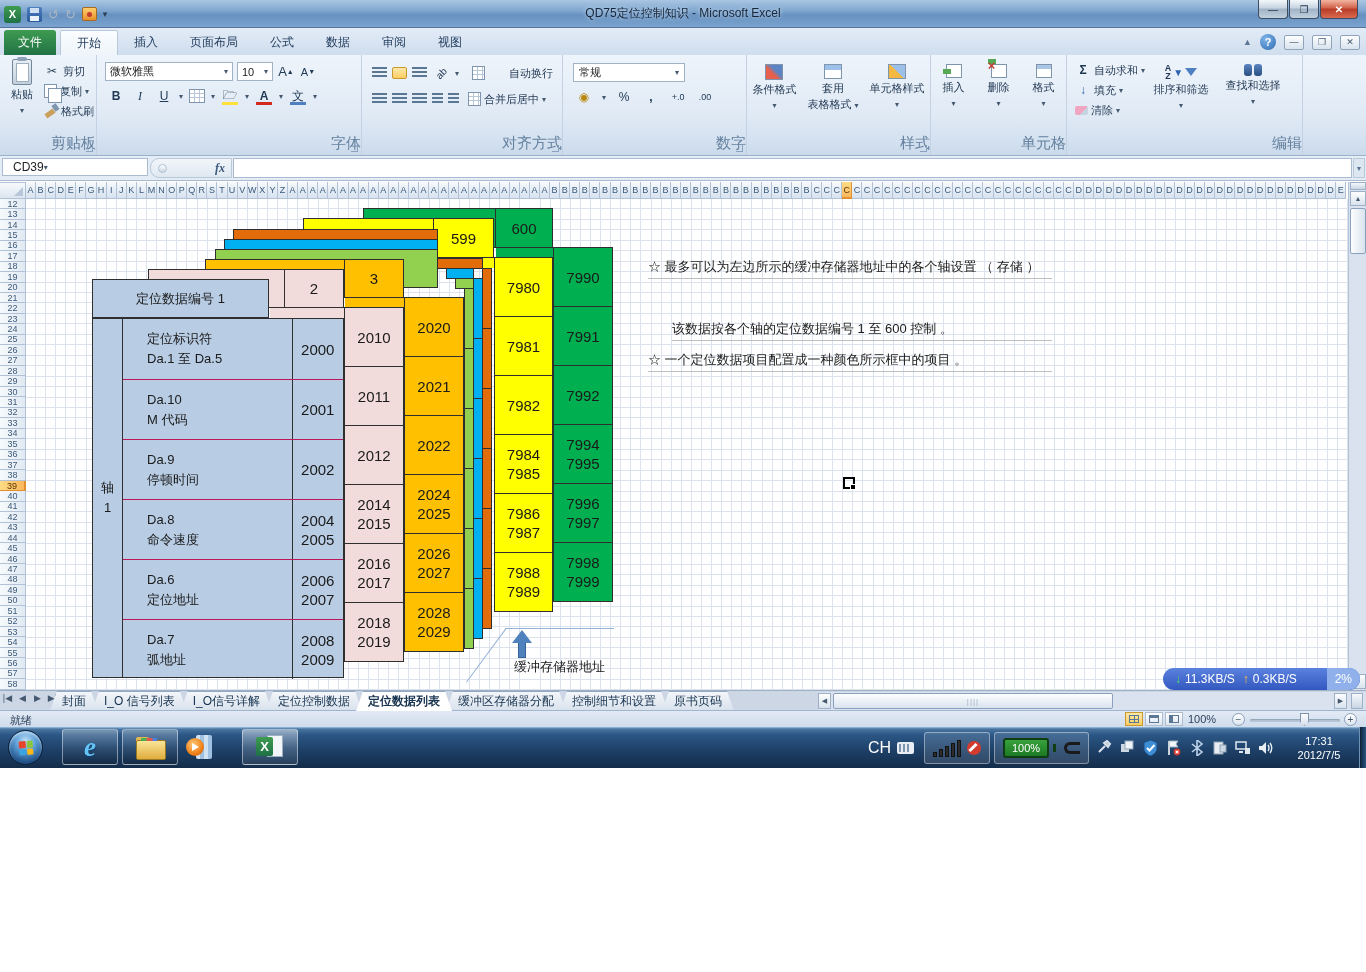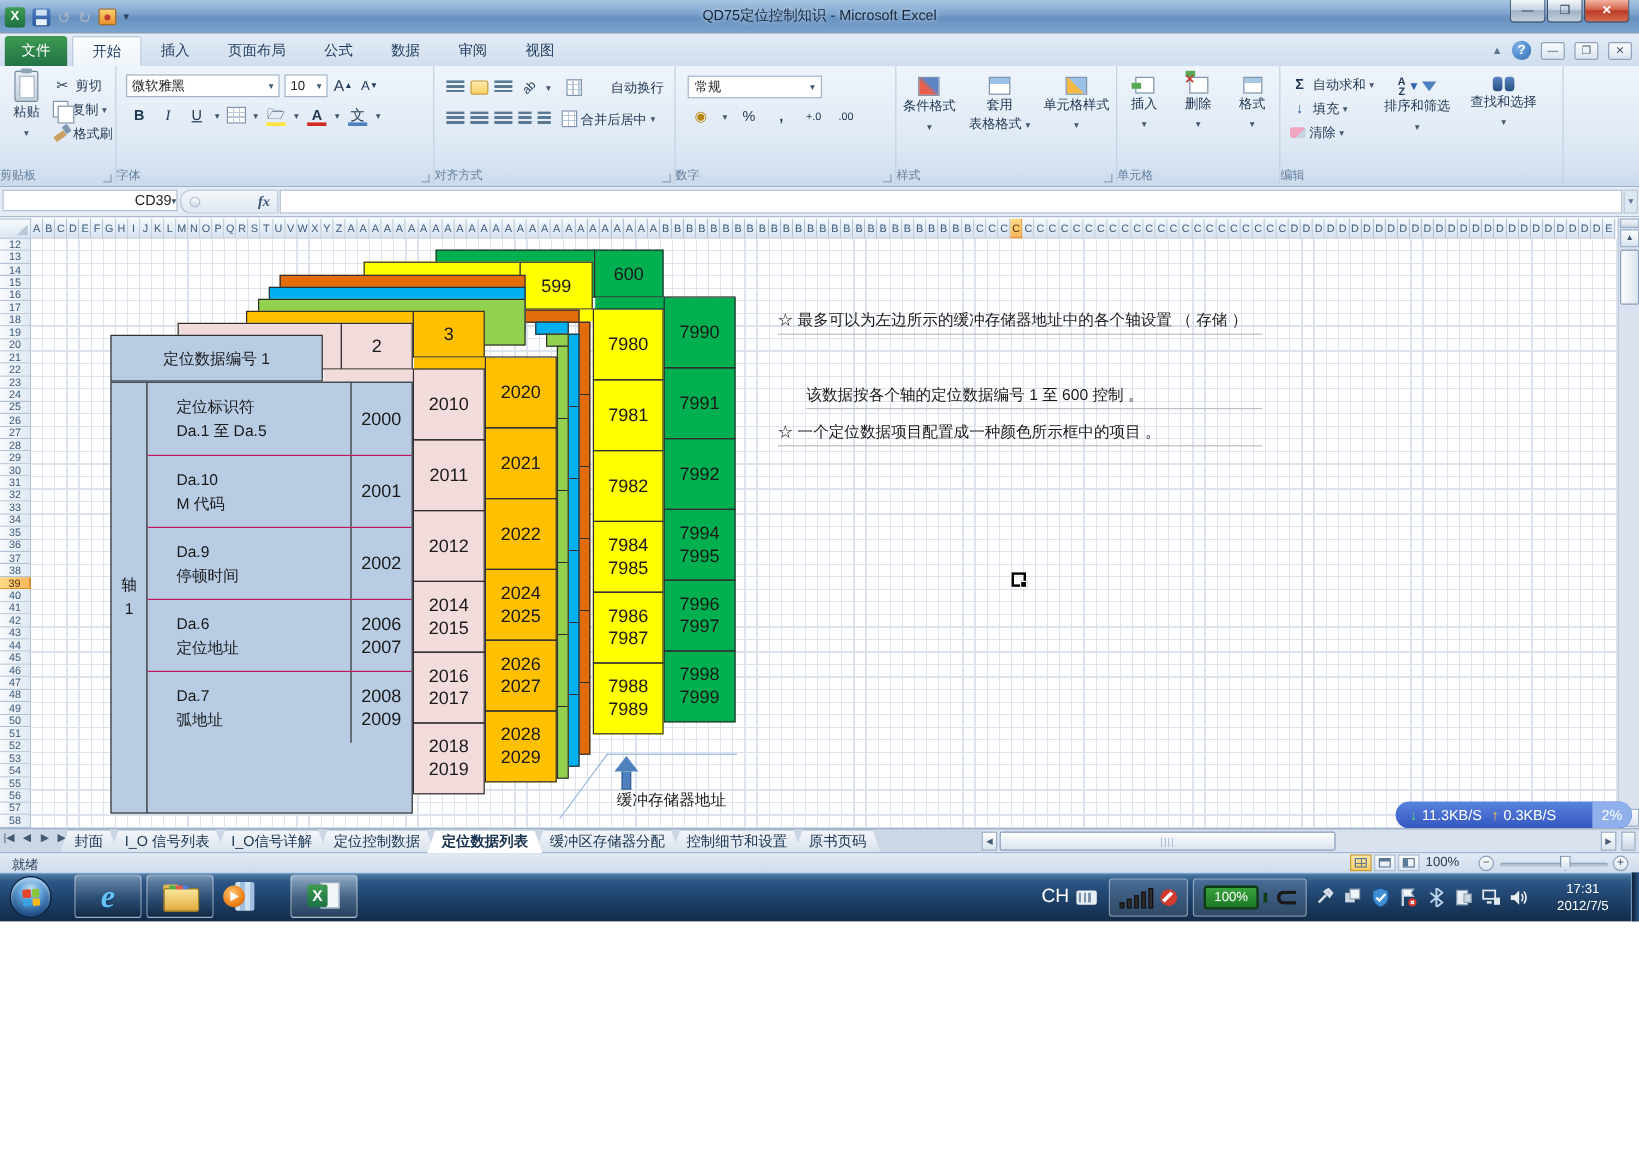--- a/index.html
+++ b/index.html
@@ -32,21 +32,21 @@
   .rtab.active{background:linear-gradient(#fbfdfe,#eef4fa);border:1px solid #b9c9dc;border-bottom:none;border-radius:2px 2px 0 0;}
   .tabrow-right{position:absolute;right:6px;top:6px;display:flex;align-items:center;gap:8px;}
   .chev-up{color:#5c7693;font-size:9px;}
   .help-ico{width:16px;height:16px;border-radius:50%;background:radial-gradient(circle at 35% 30%,#7fb3e8,#2f6cb3);color:#fff;font-size:11px;font-weight:bold;display:flex;align-items:center;justify-content:center;}
   .mini-wbtn{width:20px;height:15px;border:1px solid #8fa3ba;background:linear-gradient(#fdfefe,#d9e3ee);border-radius:2px;color:#44596f;font-size:9px;display:flex;align-items:center;justify-content:center;}
 
   
   .ribbon{position:absolute;left:0;top:55px;width:1366px;height:101px;
     background:linear-gradient(#eef4fb,#e0eaf5 60%,#d4e1f0 85%,#cbdaeb);border-bottom:1px solid #9cb2ca;}
   .rgroup{position:absolute;top:0;height:100px;border-right:1px solid #c3d1e2;}
-  .rgrp-label{position:absolute;left:0;right:0;bottom:2px;text-align:left;font-size:10px;color:#64819e;}
+  .rgrp-label{position:absolute;left:0;right:0;bottom:2px;text-align:right;font-size:15px;color:#64819e;}
   .dlg{position:absolute;right:3px;bottom:3px;width:7px;height:7px;border-right:1px solid #8aa2bd;border-bottom:1px solid #8aa2bd;}
   .bigbtn{display:flex;flex-direction:column;align-items:center;justify-content:flex-start;gap:3px;padding:4px 5px;font-size:11px;color:#1f3651;text-align:center;line-height:13px;}
   .smallrow{display:flex;align-items:center;gap:3px;font-size:11px;color:#1f3651;height:20px;}
   .drop{font-size:8px;color:#44596f;}
   .ico16{width:16px;height:16px;display:inline-flex;align-items:center;justify-content:center;font-size:12px;}
   .grid-ico{width:16px;height:14px;background:
      linear-gradient(#fff,#fff) ,#fff;border:1px solid #7e95ad;position:relative;}
   .grid-ico:before{content:"";position:absolute;inset:0;background:
      linear-gradient(to right,transparent 0 4px,#b8c7d8 4px 5px,transparent 5px 9px,#b8c7d8 9px 10px,transparent 10px),
      linear-gradient(to bottom,transparent 0 3px,#b8c7d8 3px 4px,transparent 4px 7px,#b8c7d8 7px 8px,transparent 8px);}
@@ -74,21 +74,21 @@
   .celldel:before{content:"×";position:absolute;right:-2px;top:-6px;color:#c43b2e;font-weight:bold;font-size:13px;}
   .cellfmt{width:16px;height:14px;border:1px solid #7e95ad;background:linear-gradient(#a9c6e4 0 4px,#fff 4px);}
   .az-ico{font-size:9px;line-height:8px;color:#1f3651;font-weight:bold;}
   .funnel{width:0;height:0;border-left:6px solid transparent;border-right:6px solid transparent;border-top:8px solid #4d7fc1;}
   .binoc{width:18px;height:12px;position:relative;}
   .binoc:before,.binoc:after{content:"";position:absolute;top:0;width:8px;height:12px;background:linear-gradient(#5b84c4,#28507e);border-radius:3px;}
   .binoc:before{left:0;} .binoc:after{right:0;}
 
   
   .fbar{position:absolute;left:0;top:156px;width:1366px;height:25px;background:#e4ecf5;border-bottom:1px solid #a9bad0;display:flex;align-items:center;}
-  .namebox{position:absolute;left:2px;top:2px;width:146px;height:18px;background:#fff;border:1px solid #abbcd0;font-size:12px;color:#222;display:flex;align-items:center;padding-left:10px;justify-content:flex-end;}
+  .namebox{position:absolute;left:2px;top:2px;width:146px;height:18px;background:#fff;border:1px solid #abbcd0;font-size:12px;color:#222;display:flex;align-items:center;padding-left:10px;justify-content:flex-start;}
   .fx-pill{position:absolute;left:150px;top:2px;width:82px;height:20px;background:linear-gradient(#f2f6fa,#dfe8f1);border:1px solid #b9c9da;border-radius:9px 0 0 9px;display:flex;align-items:center;}
   .fx{position:absolute;right:6px;font-style:italic;font-weight:bold;font-size:12px;color:#3c5878;font-family:"Liberation Serif",serif;}
   .fx-dot{position:absolute;left:7px;width:9px;height:9px;border-radius:50%;background:linear-gradient(#fff,#c9d6e2);border:1px solid #b0c0d0;}
   .ffield{position:absolute;left:233px;top:2px;width:1119px;height:20px;background:#fff;border:1px solid #abbcd0;}
   .fchev{position:absolute;right:1px;top:2px;width:12px;height:20px;background:#dde7f1;border:1px solid #b9c9da;color:#5c7693;font-size:7px;display:flex;align-items:center;justify-content:center;}
 
   
   .corner{position:absolute;left:0;top:182px;width:26px;height:17px;background:linear-gradient(#f7fafc,#dbe5f0);border:1px solid #b2c2d6;border-left:none;}
   .corner:after{content:"";position:absolute;right:2px;bottom:2px;border-left:9px solid transparent;border-bottom:9px solid #b7c6d9;}
   #cols{position:absolute;left:26px;top:182px;width:1322px;height:17px;display:flex;overflow:hidden;}
@@ -773,20 +773,30 @@
           <div>2001</div>
         </div>
       </div>
       <div class="frow">
         <div class="flab">
           <div>Da.9</div>
           <div>停顿时间</div>
         </div>
         <div class="fval">
           <div>2002</div>
+        </div>
+      </div>
+      <div class="frow">
+        <div class="flab">
+          <div>Da.8</div>
+          <div>命令速度</div>
+        </div>
+        <div class="fval">
+          <div>2004</div>
+          <div>2005</div>
         </div>
       </div>
       <div class="frow">
         <div class="flab">
           <div>Da.6</div>
           <div>定位地址</div>
         </div>
         <div class="fval">
           <div>2006</div>
           <div>2007</div>

